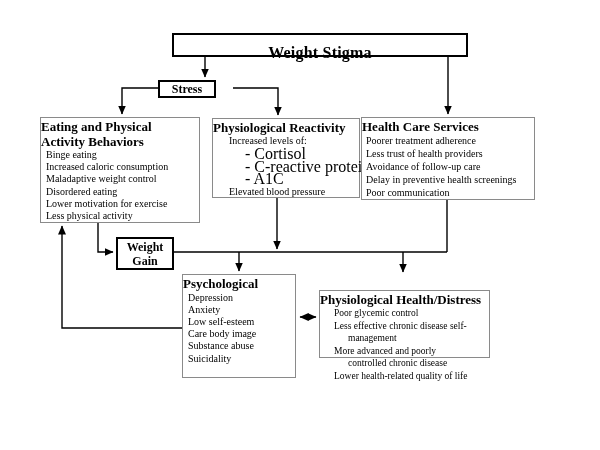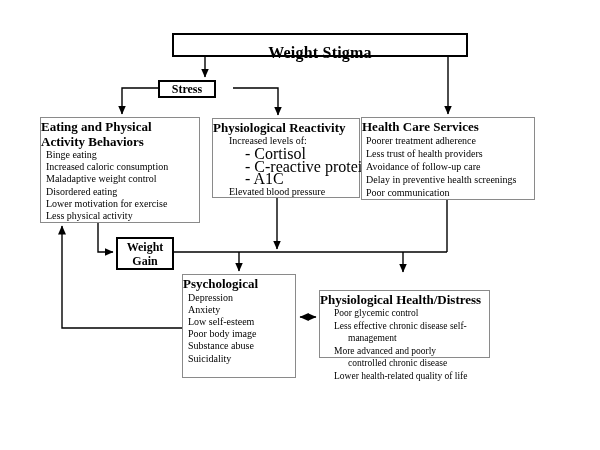--- a/index.html
+++ b/index.html
@@ -158,21 +158,21 @@
   </div>
 
   <div class="box thin" style="left:182px; top:274px; width:114px; height:104px;">
     <div class="box-title two-line">
       <div>Psychological</div>
     </div>
     <div class="items">
       <div class="item">Depression</div>
       <div class="item">Anxiety</div>
       <div class="item">Low self-esteem</div>
-      <div class="item">Poor body image</div>
+      <div class="item">Care body image</div>
       <div class="item">Substance abuse</div>
       <div class="item">Suicidality</div>
     </div>
   </div>
 
   <div class="box thin pd" style="left:319px; top:275px; width:171px; height:68px;margin-top:15px;">
     <div class="box-title">Physiological Health/Distress</div>
     <div class="line">Poor glycemic control</div>
     <div class="line">Less effective chronic disease self-</div>
     <div class="line cont">management</div>

